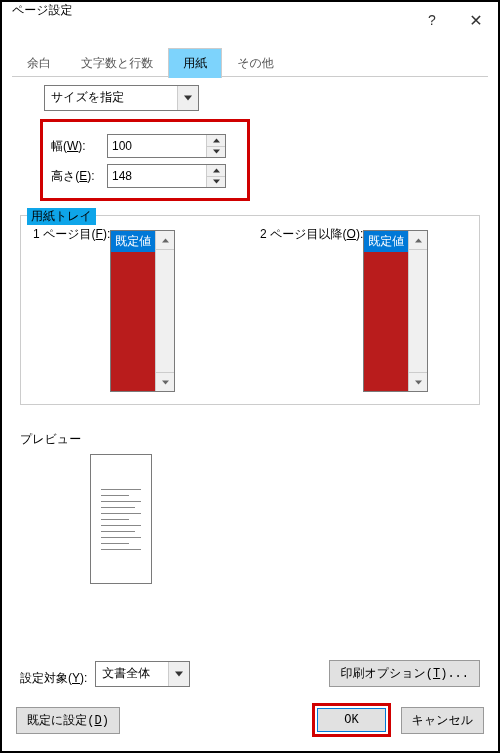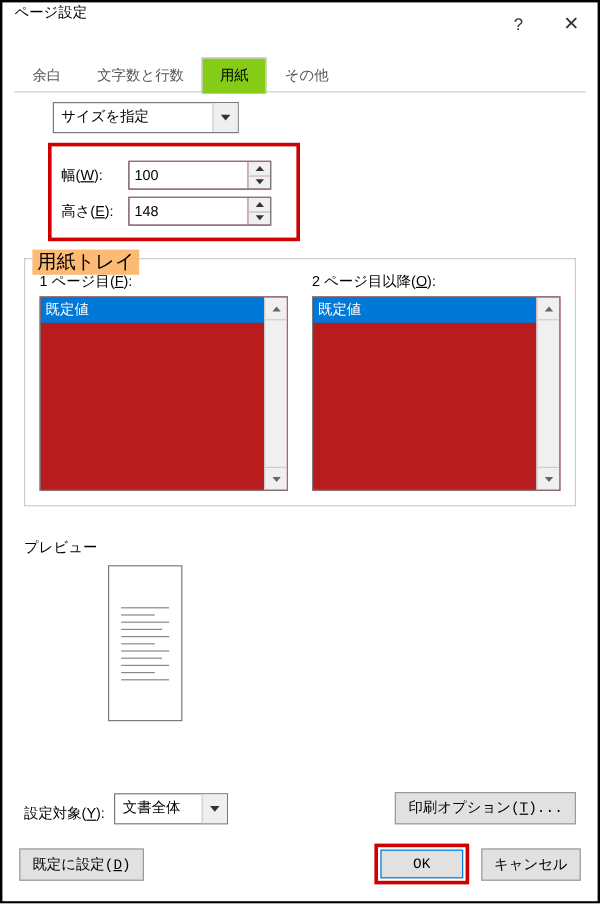--- a/index.html
+++ b/index.html
@@ -4,40 +4,40 @@
 <style>
   html,body{margin:0;padding:0;font-family:"Meiryo UI","Yu Gothic UI","MS PGothic",sans-serif;font-size:12px;color:#000;background:#fff}
   .window{width:500px;height:753px;box-sizing:border-box;border:2px solid #000;background:#fff;display:flex;flex-direction:column}
   .titlebar{height:36px;display:flex;padding-left:10px}
   .titlebar .title{flex:1;font-size:12px}
   .titlebtn{width:44px;height:36px;display:flex;align-items:center;justify-content:center;font-size:14px;color:#333}
   .titlebtn.close{font-size:16px}
   .tabs{display:flex;align-items:flex-end;border-top:1px solid #fff;margin:8px 10px 0 10px;position:relative}
   .tabs::after{content:"";position:absolute;left:0;right:0;bottom:0;height:1px;background:#ccc}
   .tab{padding:6px 14px 6px 14px;border:1px solid transparent;border-bottom:none;position:relative;top:1px;color:#555;cursor:default}
-  .tab.active{border-color:#ccc;background:#84cc16;color:#000;z-index:1}
+  .tab.active{border-color:#ccc;background:#7dd3fc;color:#000;z-index:1}
   .body{flex:1;padding:8px 18px 0 18px;overflow:hidden;display:flex;flex-direction:column}
   .section-label{margin-top:6px;margin-bottom:6px}
   .combo{display:inline-flex;border:1px solid #7a7a7a;height:24px;background:#fff}
   .combo .text{padding:3px 6px;min-width:120px}
   .combo .caret{width:20px;border-left:1px solid #ccc;display:flex;align-items:center;justify-content:center;background:#efefef}
   .caret svg{width:8px;height:8px;fill:#333}
   .redbox{border:3px solid #d00000;padding:6px 8px 10px 8px;margin-left:-4px;width:210px;box-sizing:border-box}
   .row{display:flex;align-items:center;margin-top:6px}
   .row .lbl{width:56px}
-  .spinner{display:flex;border:1px solid #7a7a7a;height:22px;background:#7f1d1d}
+  .spinner{display:flex;border:1px solid #7a7a7a;height:22px;background:#f97316}
   .spinner input{border:none;width:90px;padding:0 4px;font-family:inherit;font-size:12px;outline:none}
   .spbtns{display:flex;flex-direction:column;width:18px;border-left:1px solid #ccc}
   .spbtn{flex:1;display:flex;align-items:center;justify-content:center;background:#f0f0f0;border-bottom:1px solid #ccc}
   .spbtn:last-child{border-bottom:none}
   .spbtn svg{width:7px;height:7px;fill:#333}
   .group{border:1px solid #ccc;padding:10px 12px 12px 12px;margin-top:6px;position:relative}
-  .group .legend{position:absolute;top:-8px;left:6px;background:#fdba74;padding:0 4px;font-size:16px}
+  .group .legend{position:absolute;top:-8px;left:6px;background:#0ea5e9;padding:0 4px;font-size:12px}
   .traycols{display:flex;gap:20px}
-  .traycol{flex:1;display:flex;flex-direction:column}
+  .traycol{flex:1;display:flex;flex-direction:row}
   .listbox{border:1px solid #7a7a7a;height:160px;margin-top:4px;background:#b91c1c;display:flex}
   .listinner{flex:1;overflow:hidden}
   .listitem{padding:2px 4px}
   .listitem.selected{background:#0078d7;color:#fff}
   .listscroll{width:18px;border-left:1px solid #ccc;background:#f0f0f0;display:flex;flex-direction:column}
   .listscroll .sbtn{height:18px;display:flex;align-items:center;justify-content:center}
   .listscroll .sbtn.top{border-bottom:1px solid #ccc}
   .listscroll .sbtn.bot{border-top:1px solid #ccc;margin-top:auto}
   .listscroll svg{width:7px;height:7px;fill:#666}
   .preview{border:1px solid #7a7a7a;width:60px;height:128px;margin:6px 0 8px 70px;background:#fff;display:flex;align-items:center;justify-content:center}

